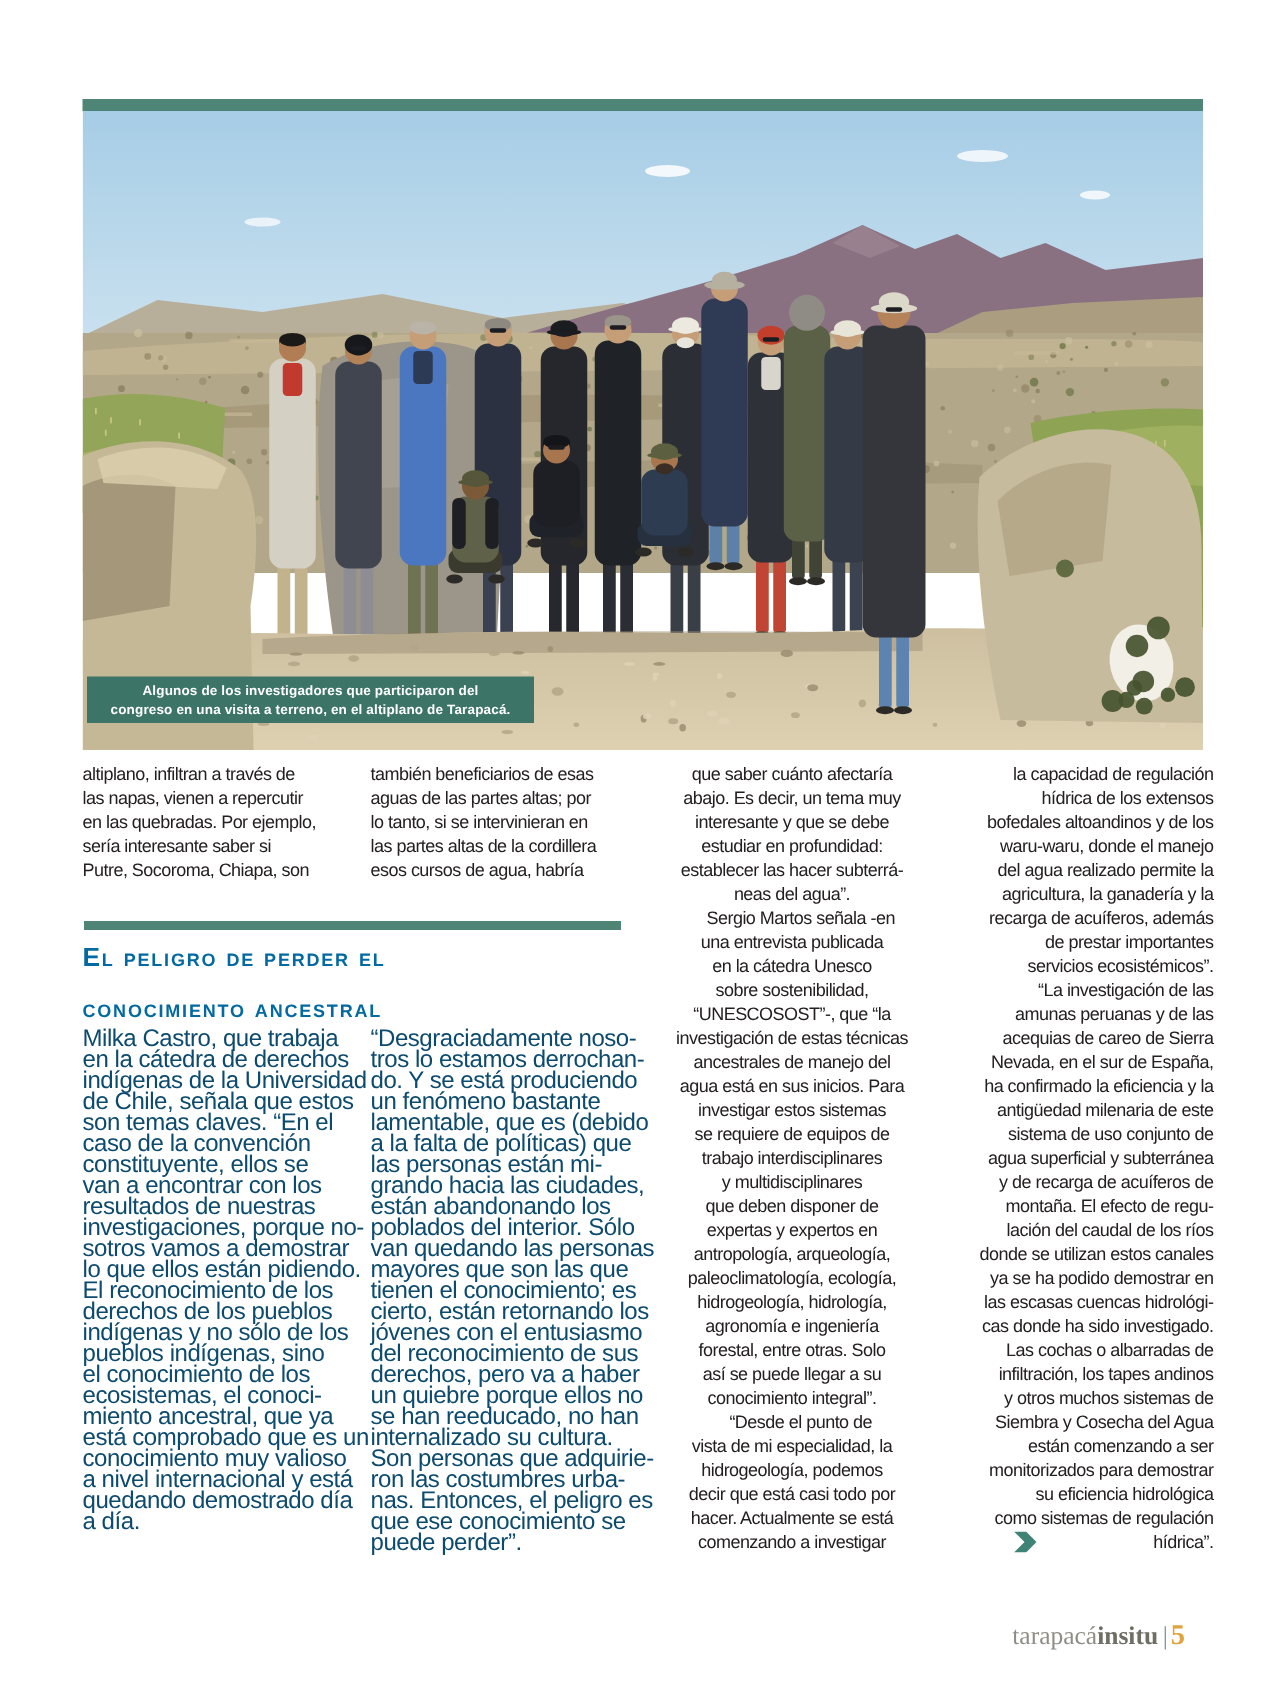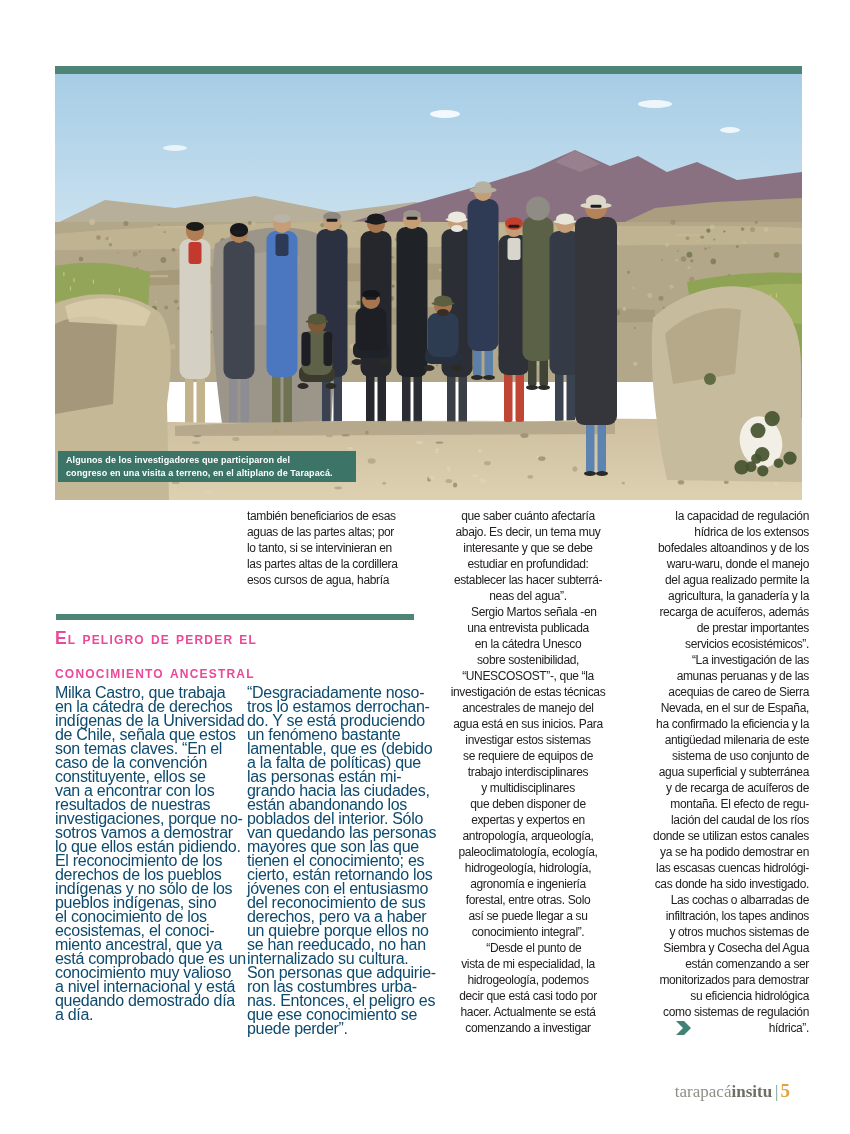--- a/index.html
+++ b/index.html
@@ -6,30 +6,30 @@
   .page{
     position:relative;width:850px;height:1134px;margin:0 auto;background:#ffffff;
     font-family:"Liberation Sans","DejaVu Sans",sans-serif;color:#242021;overflow:hidden;
   }
   .top-bar{position:absolute;left:55px;top:66px;width:747px;height:8px;background:#4e8577;}
   .photo{position:absolute;left:55px;top:74px;width:747px;height:426px;overflow:hidden;}
   .photo svg{display:block;width:747px;height:426px;}
   .caption{
     position:absolute;left:3px;top:377px;width:298px;min-height:30px;box-sizing:border-box;
     background:#3c7467;color:#ffffff;font-weight:bold;font-size:9px;line-height:12.5px;
-    padding:3px 8px 3px 8px;letter-spacing:0.1px;
+    padding:3px 8px 3px 8px;letter-spacing:0.1px;text-align:center;
   }
   .col{position:absolute;font-size:12px;line-height:16px;letter-spacing:-0.35px;width:186px;}
   .col .ln{white-space:pre;height:16px;}
   .teal-col{position:absolute;width:188px;font-size:16px;line-height:14px;font-weight:normal;
     color:#0c4a6e;letter-spacing:-0.3px;}
   .teal-col .ln{white-space:pre;height:14px;}
   .section-bar{position:absolute;left:56px;top:614px;width:358px;height:6px;background:#4e8577;}
   .section-heading{
-    position:absolute;left:55px;top:621px;width:370px;color:#ec4899;
+    position:absolute;left:55px;top:621px;width:370px;color:#0369a1;
     font-variant:small-caps;font-weight:bold;font-size:17.5px;line-height:34px;letter-spacing:1.2px;
   }
   .end-mark{position:absolute;left:57px;top:517px;width:16px;height:14px;}
   .footer{
     position:absolute;right:60px;top:1080px;font-family:"Liberation Serif","DejaVu Serif",serif;
     font-size:17px;display:flex;align-items:baseline;
   }
   .footer .light{color:#8f8e86;}
   .footer .bold{color:#6f6e64;font-weight:bold;}
   .footer .sep{color:#6f9c90;font-weight:normal;padding:0 2px 0 3px;}
@@ -645,20 +645,27 @@
             <rect x="535.5" y="130.8" width="11" height="3" rx="1.4" fill="#1c1d22"></rect>
           </g>
         </g>
     </svg>
     <div class="caption">
       <div>Algunos de los investigadores que participaron del</div>
       <div>congreso en una visita a terreno, en el altiplano de Tarapacá.</div>
     </div>
   </div>
 
+  <div class="col" style="left:55px;top:508px;">
+      <div class="ln">altiplano, infiltran a través de</div>
+      <div class="ln">las napas, vienen a repercutir</div>
+      <div class="ln">en las quebradas. Por ejemplo,</div>
+      <div class="ln">sería interesante saber si</div>
+      <div class="ln">Putre, Socoroma, Chiapa, son</div>
+    </div>
   <div class="col" style="left:247px;top:508px;">
       <div class="ln">también beneficiarios de esas</div>
       <div class="ln">aguas de las partes altas; por</div>
       <div class="ln">lo tanto, si se intervinieran en</div>
       <div class="ln">las partes altas de la cordillera</div>
       <div class="ln">esos cursos de agua, habría</div>
     </div>
 
   <div class="col" style="left:435px;top:508px;text-align:center;">
       <div class="ln">que saber cuánto afectaría</div>

